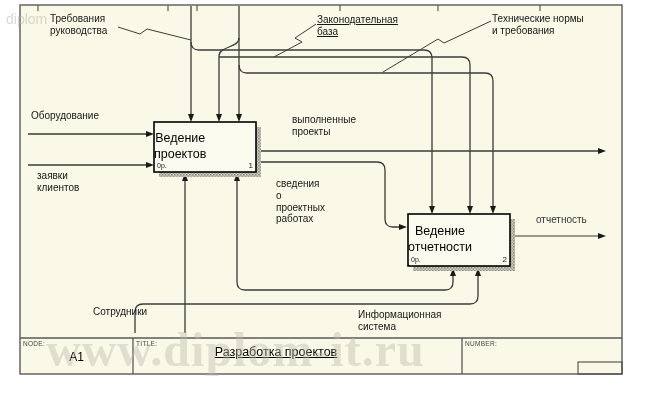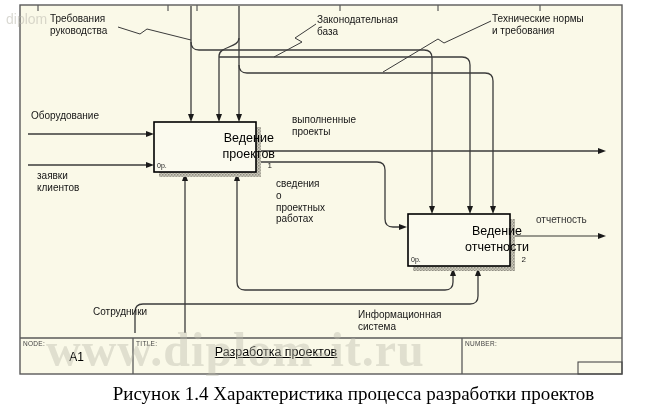--- a/index.html
+++ b/index.html
@@ -1,22 +1,22 @@
 <!DOCTYPE html>
 <html><head>
 <meta charset="utf-8">
 <style>
   html,body{margin:0;padding:0;background:#fff;}
   .stage{position:relative;width:649px;height:411px;background:#ffffff;overflow:hidden;
          font-family:"Liberation Sans",sans-serif;color:#111;}
   .stage svg{position:absolute;left:0;top:0;z-index:1;}
   .lbl{position:absolute;z-index:2;font-size:10px;line-height:1.18;color:#151515;
        white-space:pre-line;}
-  .boxtext{position:absolute;z-index:2;display:flex;align-items:center;justify-content:flex-end;
-       text-align:center;font-size:12.5px;line-height:1.25;color:#000;white-space:pre-line;padding-left:19px;}
+  .boxtext{position:absolute;z-index:2;display:flex;align-items:center;justify-content:flex-start;
+       text-align:center;font-size:12.5px;line-height:1.25;color:#000;white-space:pre-line;}
   .boxcost{position:absolute;left:3px;bottom:1px;font-size:7px;color:#222;}
   .boxnum{position:absolute;right:3px;bottom:1px;font-size:8px;color:#222;}
   .barlbl{position:absolute;z-index:2;font-size:6.5px;letter-spacing:.3px;color:#444;}
   .barval{position:absolute;z-index:2;font-size:12.5px;color:#000;text-align:center;}
   .wm-big{position:absolute;z-index:3;left:46px;top:322px;font-family:"Liberation Serif",serif;
        font-weight:bold;font-size:48px;letter-spacing:1px;color:rgba(186,184,171,0.40);
        pointer-events:none;text-align:right;}
   .wm-small{position:absolute;z-index:3;left:6px;top:11px;font-size:14px;
        color:rgba(188,186,174,0.55);pointer-events:none;}
   .caption{position:absolute;z-index:2;left:0;top:383px;width:649px;box-sizing:border-box;
@@ -114,21 +114,21 @@
     <g>
       <rect x="159" y="127" width="102" height="50" fill="url(#stip)"></rect>
       <rect x="154" y="122" width="102" height="50" fill="#fbfaee" stroke="#000" stroke-width="1.6"></rect>
       <rect x="413" y="219" width="102" height="52" fill="url(#stip)"></rect>
       <rect x="408" y="214" width="102" height="52" fill="#fbfaee" stroke="#000" stroke-width="1.6"></rect>
     </g>
   </svg>
 
   <div class="lbl" style="left:50px;top:13px;">Требования
 руководства</div>
-  <div class="lbl" style="left:317px;top:14px;">Законодательная
+  <div class="lbl" style="left:317px;top:14px;text-decoration:underline;">Законодательная
 база</div>
   <div class="lbl" style="left:492px;top:13px;">Технические нормы
 и требования</div>
   <div class="lbl" style="left:31px;top:110px;text-align:right;">Оборудование</div>
   <div class="lbl" style="left:292px;top:114px;">выполненные
 проекты</div>
   <div class="lbl" style="left:37px;top:170px;">заявки
 клиентов</div>
   <div class="lbl" style="left:276px;top:178px;">сведения
 о
@@ -154,15 +154,14 @@
 
   <div class="barlbl" style="left:23px;top:340px;">NODE:</div>
   <div class="barval" style="left:20px;top:350px;width:113px;font-size:12px;">A1</div>
   <div class="barlbl" style="left:136px;top:340px;">TITLE:</div>
   <div class="barval" style="left:133px;top:345px;width:286px;text-decoration:underline;">Разработка проектов</div>
   <div class="barlbl" style="left:465px;top:340px;">NUMBER:</div>
 
   <div class="wm-small">diplom</div>
   <div class="wm-big">www.diplom-it.ru</div>
 
-  <div class="caption">Рисунок 1.4 Характеристика процесса разработки проектов</div>
 
 </div>
 
 </body></html>

